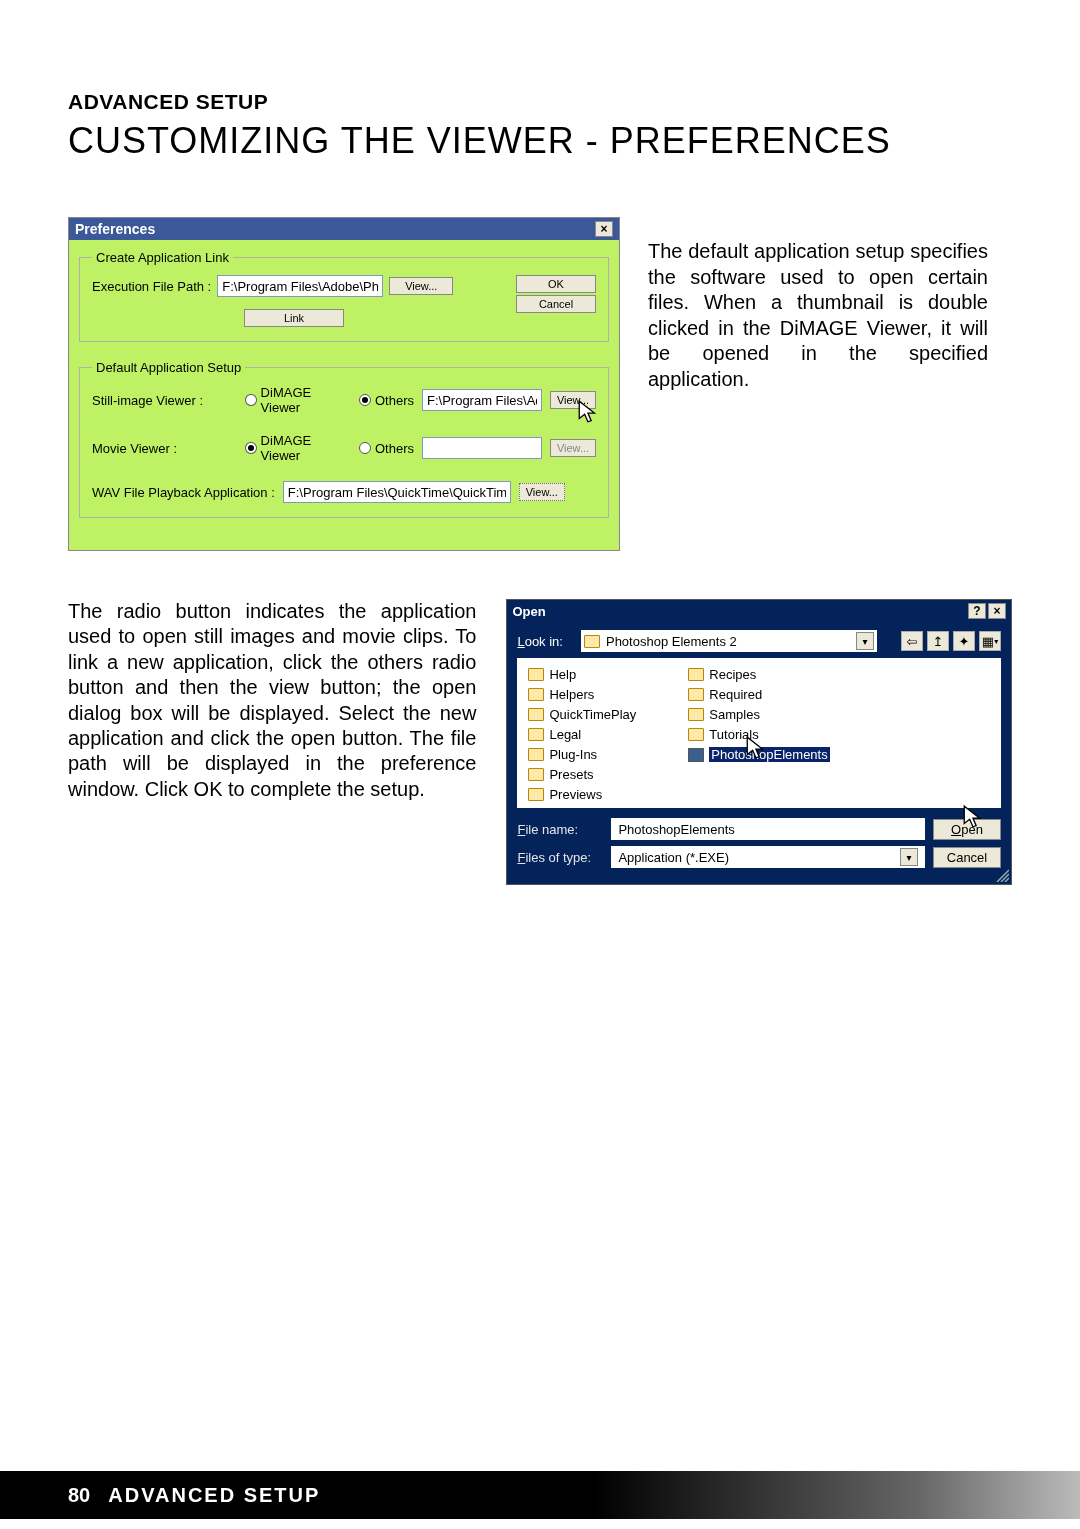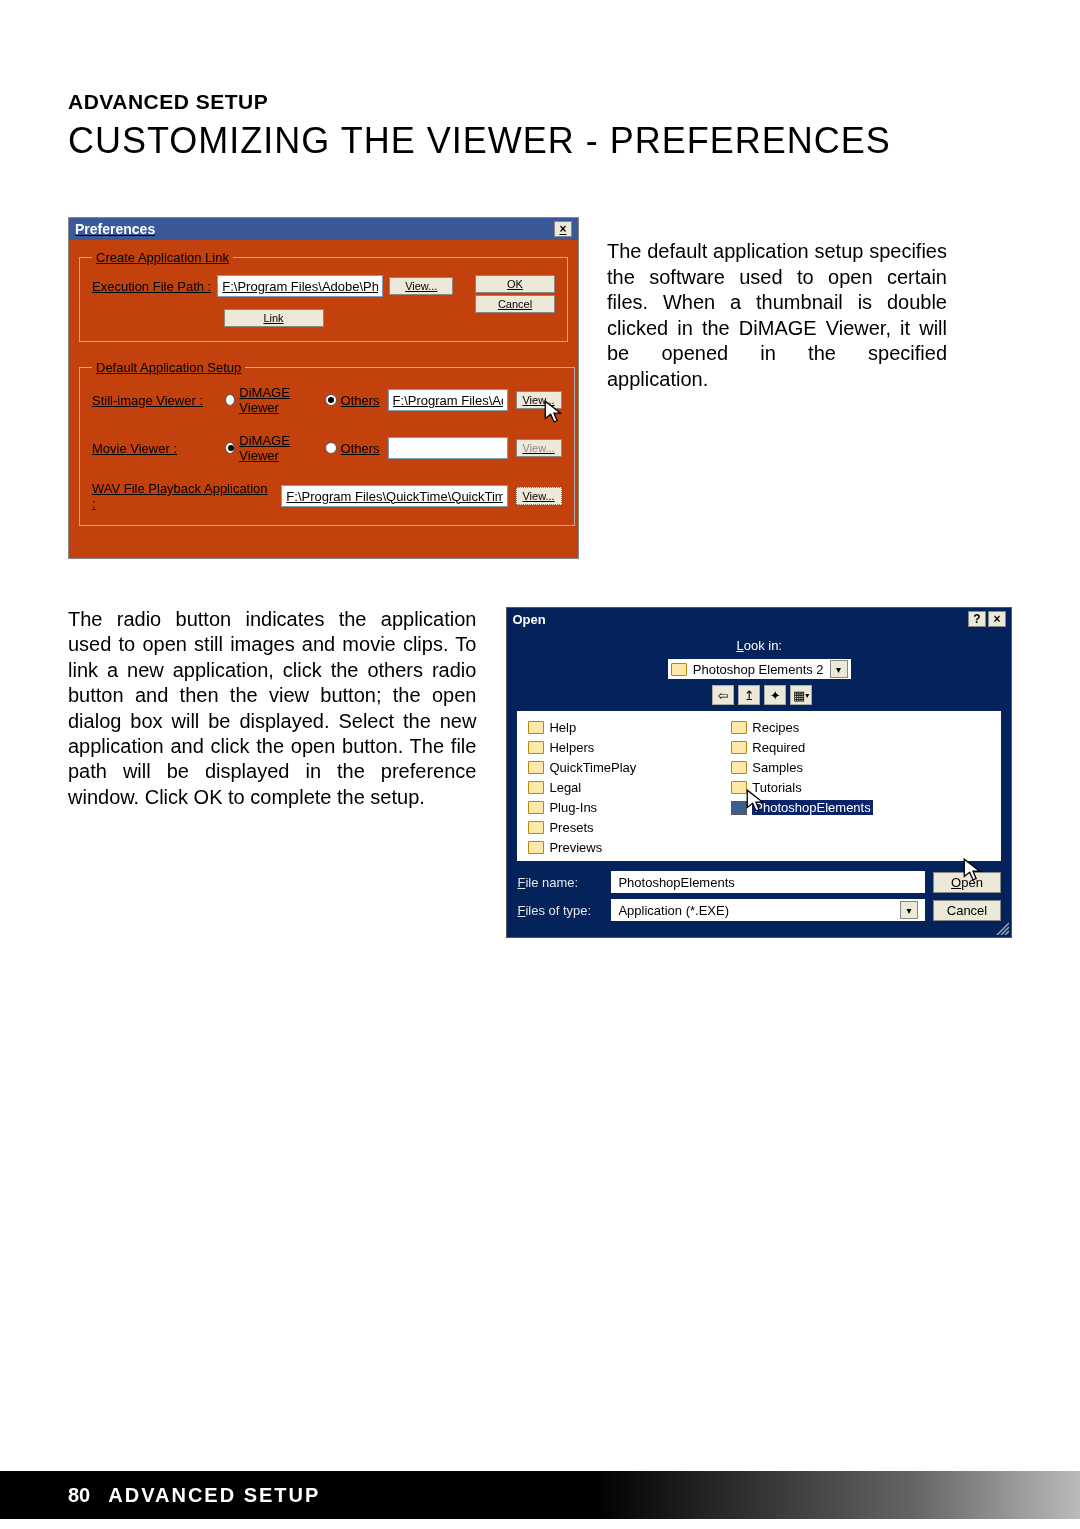--- a/index.html
+++ b/index.html
@@ -20,27 +20,26 @@
     margin-bottom: 6px;
   }
   .page-title {
     font-size: 36px;
     font-weight: normal;
     letter-spacing: 1px;
     margin-bottom: 55px;
   }
   .row1 { display: flex; gap: 28px; align-items: flex-start; }
   .prefs-dialog {
-    width: 511px;
+    width: 552px;
     border: 1px solid #888;
-    background: #c2410c;
+    background: #bef264;
     font-family: Tahoma, Arial, sans-serif;
     font-size: 13px;
     color: #000;
-    text-decoration: underline;
   }
   .prefs-titlebar {
     background: linear-gradient(#3b6ea5,#3b6ea5);
     background: #3b5998;
     color: #fff;
     font-weight: bold;
     font-size: 14px;
     padding: 3px 6px;
     display: flex;
     justify-content: space-between;
@@ -101,31 +100,31 @@
     position:relative;
   }
   .open-titlebar {
     display:flex; justify-content:space-between; align-items:center;
     padding:3px 5px;
     background:#03235a;
   }
   .tb-right { display:flex; gap:2px;}
   .tb-right .tb-btn { color:#000; background:#ece9d8;}
   .open-body { background:#03235a; padding:8px 10px 10px 10px;}
-  .lookin-row { display:flex; align-items:center; gap:6px; margin-bottom:6px;flex-direction:column;}
+  .lookin-row { display:flex; align-items:center; gap:18px; margin-bottom:6px;}
   .lookin-combo {
     background:#fff; color:#000; display:flex; align-items:center;
     border:1px solid #fff; height:22px; flex:1; padding:0 2px; gap:6px;
   }
   .combo-arrow { background:#ece9d8; border:1px solid #888; width:18px;height:18px;display:inline-flex;align-items:center;justify-content:center;color:#000;font-size:10px;}
   .tbicons { display:flex; gap:4px; margin-left:6px;}
   .tbicons .ic { width:22px;height:20px;border:1px solid #aaa;background:#ece9d8;display:inline-flex;align-items:center;justify-content:center;font-size:13px;color:#000;}
   .file-area {
     background:#fff; color:#000; height:150px; padding:8px 10px;
-    display:flex; gap:95px; border:1px solid #fff;
+    display:flex; gap:52px; border:1px solid #fff;
   }
   .fol-col { display:flex; flex-direction:column; gap:5px;}
   .fol { display:flex; align-items:center; gap:5px; font-size:13px;}
   .fol-icon { width:16px;height:13px;border:1px solid #b8860b;background:#ffe9a8;border-radius:1px;display:inline-block;}
   .exe-icon { width:16px;height:14px;background:#39608f;border:1px solid #555;display:inline-block;}
   .sel { background:#0a246a;color:#fff;padding:0 2px;}
   .bottom-rows { margin-top:10px;}
   .br-row { display:flex; align-items:center; gap:8px; margin-bottom:6px;}
   .br-row .lbl { width:86px; color:#e5e5e5;}
   .br-row .inp { flex:1; background:#fff;color:#000;border:1px solid #fff;height:22px;padding:2px 6px;display:flex;align-items:center;justify-content:space-between;}

